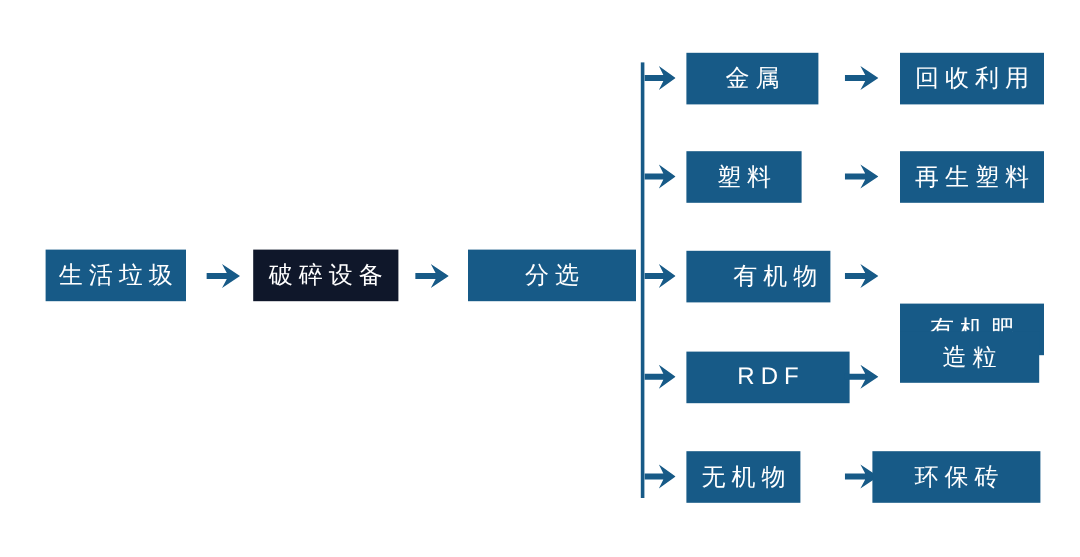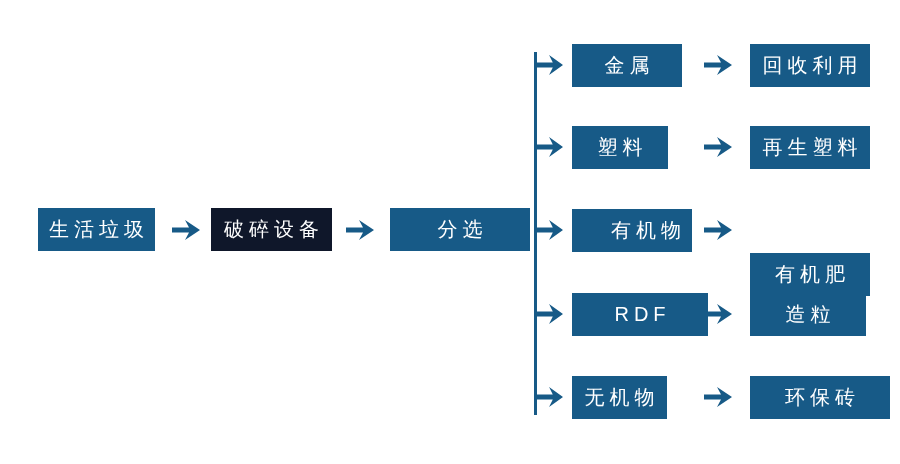--- a/index.html
+++ b/index.html
@@ -93,24 +93,24 @@
   </svg>
   <div class="node" style="left:750px; top:209px; width:120px;margin-top:44px;">有机肥</div>
 
   <svg class="arrow" style="left:537px; top:303px;" width="26" height="22" viewBox="0 0 28 22" preserveAspectRatio="none">
     <path d="M13 1 L28 11 L13 21 L17 13.5 H0 V8.5 H17 Z" fill="#175a87"></path>
   </svg>
   <div class="node" style="left:572px; top:293px; width:136px;">RDF</div>
   <svg class="arrow" style="left:704px; top:303px;" width="28" height="22" viewBox="0 0 28 22">
     <path d="M13 1 L28 11 L13 21 L17 13.5 H0 V8.5 H17 Z" fill="#175a87"></path>
   </svg>
-  <div class="node" style="left:750px; top:293px; width:116px;">造粒</div>
+  <div class="node" style="left:750px; top:276px; width:116px;">造粒</div>
 
   <svg class="arrow" style="left:537px; top:386px;" width="26" height="22" viewBox="0 0 28 22" preserveAspectRatio="none">
     <path d="M13 1 L28 11 L13 21 L17 13.5 H0 V8.5 H17 Z" fill="#175a87"></path>
   </svg>
   <div class="node" style="left:572px; top:376px; width:95px;">无机物</div>
   <svg class="arrow" style="left:704px; top:386px;" width="28" height="22" viewBox="0 0 28 22">
     <path d="M13 1 L28 11 L13 21 L17 13.5 H0 V8.5 H17 Z" fill="#175a87"></path>
   </svg>
-  <div class="node" style="left:750px; top:376px; width:140px;">环保砖</div>
+  <div class="node" style="left:727px; top:376px; width:140px;">环保砖</div>
 
 </div>
 
 </body></html>

